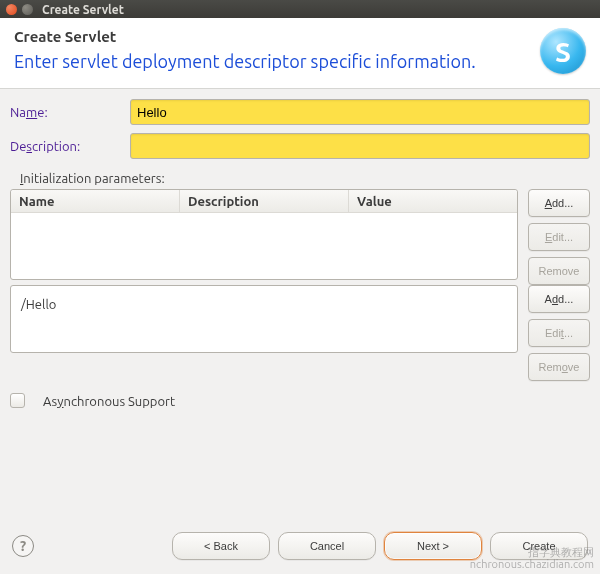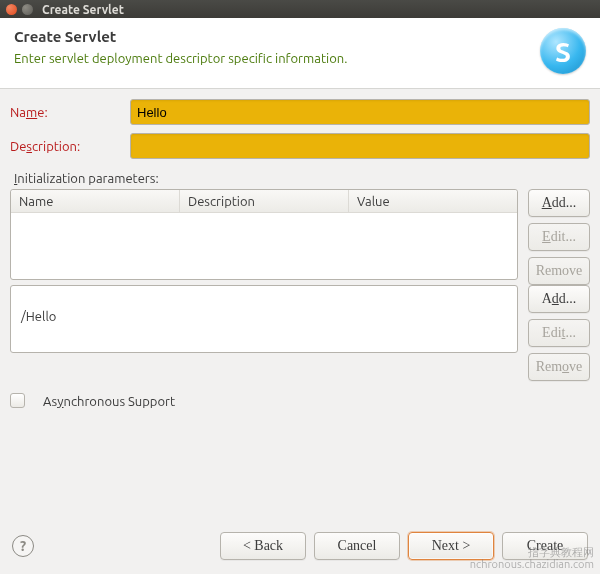--- a/index.html
+++ b/index.html
@@ -29,87 +29,87 @@
 
     .header {
       background: #fff;
       padding: 10px 14px 14px 14px;
       display: flex;
       align-items: flex-start;
       border-bottom: 1px solid #d6d6d3;
     }
     .header-text { flex: 1; }
     .header-text h1 { font-size: 15px; font-weight: bold; margin-bottom: 6px; color: #3c3c3c;}
-    .header-text p { font-size: 13px; color: #4d7c0f; }
+    .header-text p { font-size: 18px; color: #1d4ed8; }
     .header-icon {
       width: 46px; height: 46px;
       border-radius: 50%;
       background: radial-gradient(circle at 35% 30%, #aee6ff, #38b7ef 55%, #1a8ec8);
       display: flex;
       align-items: center;
       justify-content: center;
       color: #fff;
       font-size: 28px;
       font-weight: bold;
       box-shadow: inset 0 2px 3px rgba(255,255,255,0.6), 0 1px 2px rgba(0,0,0,0.2);
     }
 
     .content { padding: 10px 10px 4px 10px; }
 
     .form-grid { display: grid; grid-template-columns: 110px 1fr; gap: 8px 10px; align-items: center; }
-    .form-label { color: #b91c1c; }
+    .form-label { color: #4c1d95; }
     .u { text-decoration: underline; }
     input[type=text] {
       width: 100%;
       height: 26px;
       padding: 2px 6px;
       border: 1px solid #b6b3ac;
       border-radius: 3px;
-      background: #eab308;
+      background: #fde047;
       font-size: 13px;
       box-shadow: inset 0 1px 2px rgba(0,0,0,0.08);
     }
 
-    .section-label { margin: 12px 0 4px 4px; }
+    .section-label { margin: 12px 0 4px 10px; }
 
     .list-row { display: flex; gap: 10px; align-items: flex-start; }
     .listbox {
       flex: 1;
       background: #fff;
       border: 1px solid #b6b3ac;
       border-radius: 3px;
     }
     .listbox-header {
       display: flex;
       border-bottom: 1px solid #dcdad5;
       background: linear-gradient(to bottom,#f9f8f6,#ecebe7);
       border-radius: 3px 3px 0 0;
+      font-weight: bold;
     }
     .listbox-header .col {
       flex: 1;
       padding: 4px 8px;
       border-right: 1px solid #dcdad5;
       font-size: 13px;
     }
     .listbox-header .col:last-child { border-right: none; }
-    .listbox-body { min-height: 66px; padding: 20px 0; }
+    .listbox-body { min-height: 66px; padding: 8px 0; }
     .list-item { padding: 3px 10px; }
     .side-buttons { width: 62px; display: flex; flex-direction: column; gap: 6px; }
 
     button.btn {
       height: 28px;
       padding: 0 0;
-      font-size: 14px;
+      font-size: 11px;
       border: 1px solid #b6b3ac;
       border-radius: 4px;
       background: linear-gradient(to bottom,#fdfcfb,#ecebe7);
       color: #3c3c3c;
       cursor: pointer;
       box-shadow: 0 1px 0 rgba(0,0,0,0.04);
-      font-family: Liberation Serif, serif;
     }
     button.btn:disabled {
       color: #a7a49d;
       background: linear-gradient(to bottom,#f5f4f2,#ecebe7);
       cursor: default;
     }
     button.btn.default {
       border: 1px solid #e0843e;
       box-shadow: 0 0 0 1px rgba(224,132,62,0.35), inset 0 0 0 1px rgba(255,255,255,0.6);
     }
@@ -123,21 +123,21 @@
 
     .footer {
       position: absolute;
       bottom: 0; left: 0; right: 0;
       padding: 10px 12px 14px 12px;
       display: flex;
       align-items: center;
       gap: 8px;
     }
     .footer .spacer { flex: 1; }
-    .footer button.btn { width: 86px; }
+    .footer button.btn { width: 98px; border-radius: 10px; }
     .help-icon {
       width: 22px; height: 22px;
       border: 1.5px solid #8c8a84;
       border-radius: 50%;
       display: flex; align-items: center; justify-content: center;
       color: #8c8a84; font-weight: bold; font-size: 14px;
       background: rgba(255,255,255,0.3);
     }
 
     .watermark {

